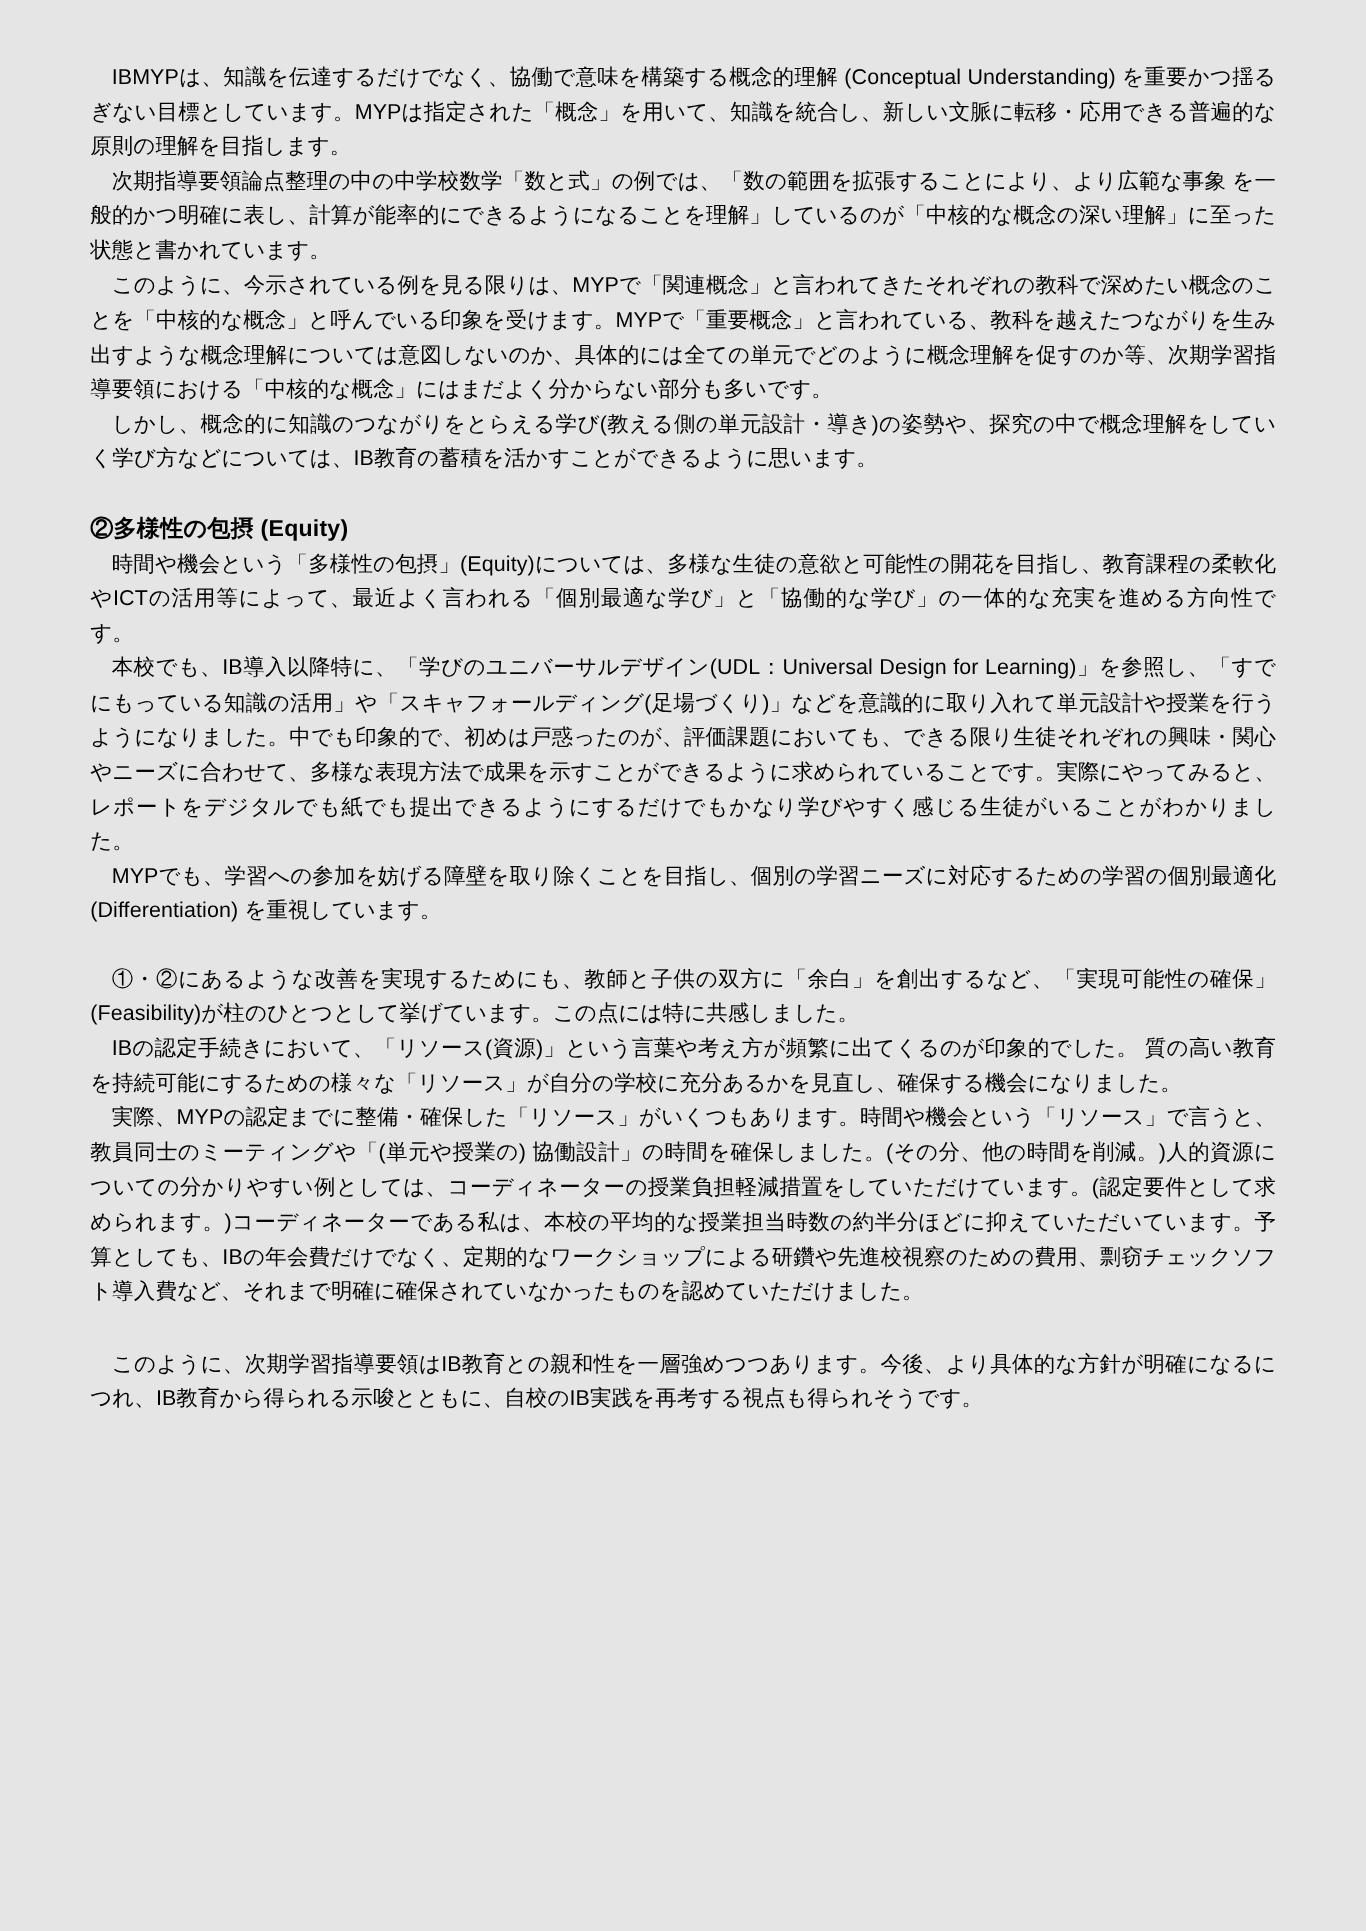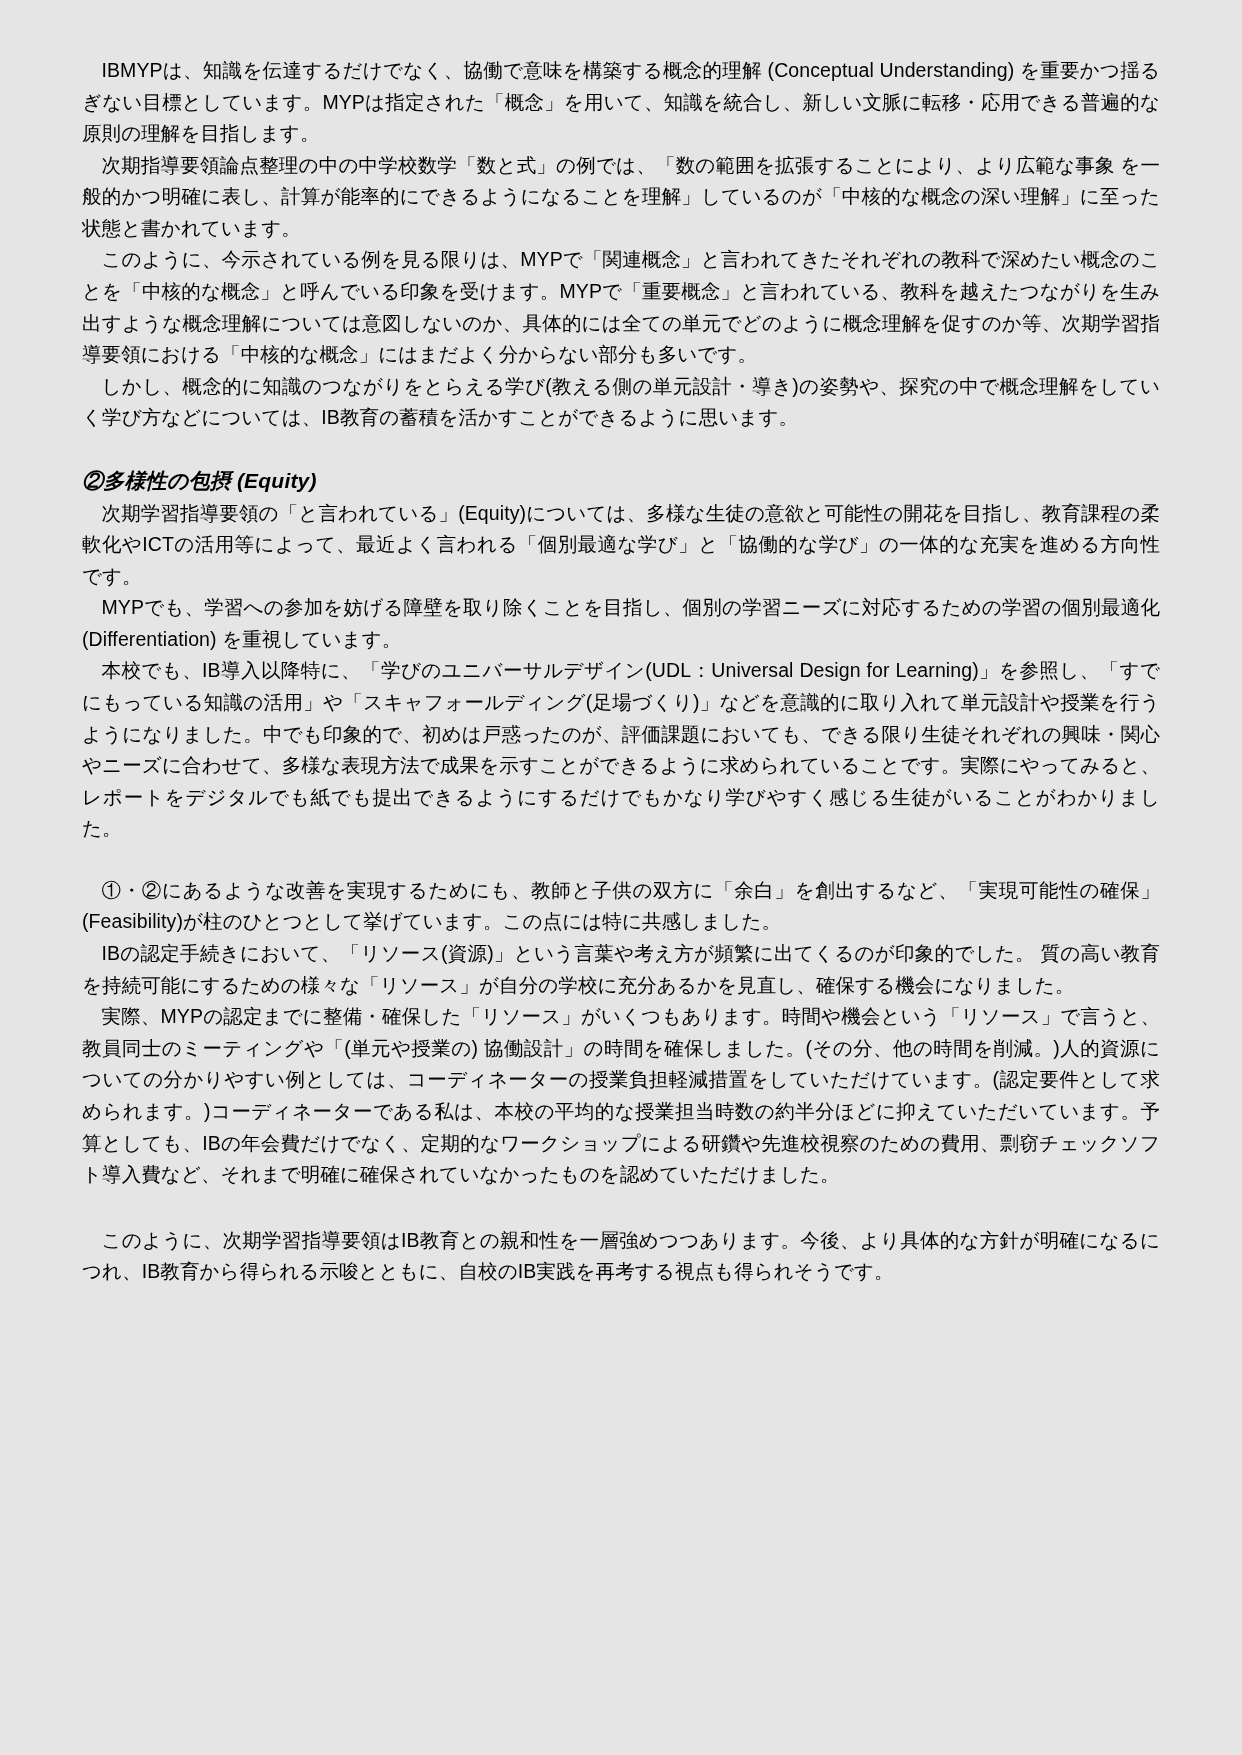--- a/index.html
+++ b/index.html
@@ -30,43 +30,42 @@
   p.para {
     margin: 0;
     text-indent: 1em;
   }
   h2.heading {
     margin: 0;
     font-size: 21px;
     font-weight: bold;
     line-height: 1.6;
     letter-spacing: 0.2px;
-    font-style: italic;
   }
   .gap-heading {
     height: 30px;
   }
   .gap-final {
     height: 34px;
   }
 </style>
 </head>
 <body>
 
 <div class="page">
   <div class="doc-body" id="doc-body">
       <p class="para">IBMYPは、知識を伝達するだけでなく、協働で意味を構築する概念的理解 (Conceptual Understanding) を重要かつ揺るぎない目標としています。MYPは指定された「概念」を用いて、知識を統合し、新しい文脈に転移・応用できる普遍的な原則の理解を目指します。</p>
       <p class="para">次期指導要領論点整理の中の中学校数学「数と式」の例では、「数の範囲を拡張することにより、より広範な事象 を一般的かつ明確に表し、計算が能率的にできるようになることを理解」しているのが「中核的な概念の深い理解」に至った状態と書かれています。</p>
       <p class="para">このように、今示されている例を見る限りは、MYPで「関連概念」と言われてきたそれぞれの教科で深めたい概念のことを「中核的な概念」と呼んでいる印象を受けます。MYPで「重要概念」と言われている、教科を越えたつながりを生み出すような概念理解については意図しないのか、具体的には全ての単元でどのように概念理解を促すのか等、次期学習指導要領における「中核的な概念」にはまだよく分からない部分も多いです。</p>
       <p class="para">しかし、概念的に知識のつながりをとらえる学び(教える側の単元設計・導き)の姿勢や、探究の中で概念理解をしていく学び方などについては、IB教育の蓄積を活かすことができるように思います。</p>
       <div class="gap-heading"></div>
       <h2 class="heading">②多様性の包摂 (Equity)</h2>
-      <p class="para">次期学習指導要領の「と言われている」(Equity)については、多様な生徒の意欲と可能性の開花を目指し、教育課程の柔軟化やICTの活用等によって、最近よく言われる「個別最適な学び」と「協働的な学び」の一体的な充実を進める方向性です。</p>
+      <p class="para">時間や機会という「多様性の包摂」(Equity)については、多様な生徒の意欲と可能性の開花を目指し、教育課程の柔軟化やICTの活用等によって、最近よく言われる「個別最適な学び」と「協働的な学び」の一体的な充実を進める方向性です。</p>
+      <p class="para">本校でも、IB導入以降特に、「学びのユニバーサルデザイン(UDL：Universal Design for Learning)」を参照し、「すでにもっている知識の活用」や「スキャフォールディング(足場づくり)」などを意識的に取り入れて単元設計や授業を行うようになりました。中でも印象的で、初めは戸惑ったのが、評価課題においても、できる限り生徒それぞれの興味・関心やニーズに合わせて、多様な表現方法で成果を示すことができるように求められていることです。実際にやってみると、レポートをデジタルでも紙でも提出できるようにするだけでもかなり学びやすく感じる生徒がいることがわかりました。</p>
       <p class="para">MYPでも、学習への参加を妨げる障壁を取り除くことを目指し、個別の学習ニーズに対応するための学習の個別最適化 (Differentiation) を重視しています。</p>
-      <p class="para">本校でも、IB導入以降特に、「学びのユニバーサルデザイン(UDL：Universal Design for Learning)」を参照し、「すでにもっている知識の活用」や「スキャフォールディング(足場づくり)」などを意識的に取り入れて単元設計や授業を行うようになりました。中でも印象的で、初めは戸惑ったのが、評価課題においても、できる限り生徒それぞれの興味・関心やニーズに合わせて、多様な表現方法で成果を示すことができるように求められていることです。実際にやってみると、レポートをデジタルでも紙でも提出できるようにするだけでもかなり学びやすく感じる生徒がいることがわかりました。</p>
       <div class="gap-heading"></div>
       <p class="para">①・②にあるような改善を実現するためにも、教師と子供の双方に「余白」を創出するなど、「実現可能性の確保」(Feasibility)が柱のひとつとして挙げています。この点には特に共感しました。</p>
       <p class="para">IBの認定手続きにおいて、「リソース(資源)」という言葉や考え方が頻繁に出てくるのが印象的でした。 質の高い教育を持続可能にするための様々な「リソース」が自分の学校に充分あるかを見直し、確保する機会になりました。</p>
       <p class="para">実際、MYPの認定までに整備・確保した「リソース」がいくつもあります。時間や機会という「リソース」で言うと、教員同士のミーティングや「(単元や授業の) 協働設計」の時間を確保しました。(その分、他の時間を削減。)人的資源についての分かりやすい例としては、コーディネーターの授業負担軽減措置をしていただけています。(認定要件として求められます。)コーディネーターである私は、本校の平均的な授業担当時数の約半分ほどに抑えていただいています。予算としても、IBの年会費だけでなく、定期的なワークショップによる研鑽や先進校視察のための費用、剽窃チェックソフト導入費など、それまで明確に確保されていなかったものを認めていただけました。</p>
       <div class="gap-final"></div>
       <p class="para">このように、次期学習指導要領はIB教育との親和性を一層強めつつあります。今後、より具体的な方針が明確になるにつれ、IB教育から得られる示唆とともに、自校のIB実践を再考する視点も得られそうです。</p>
     </div>
 </div>
 
 </body></html>

